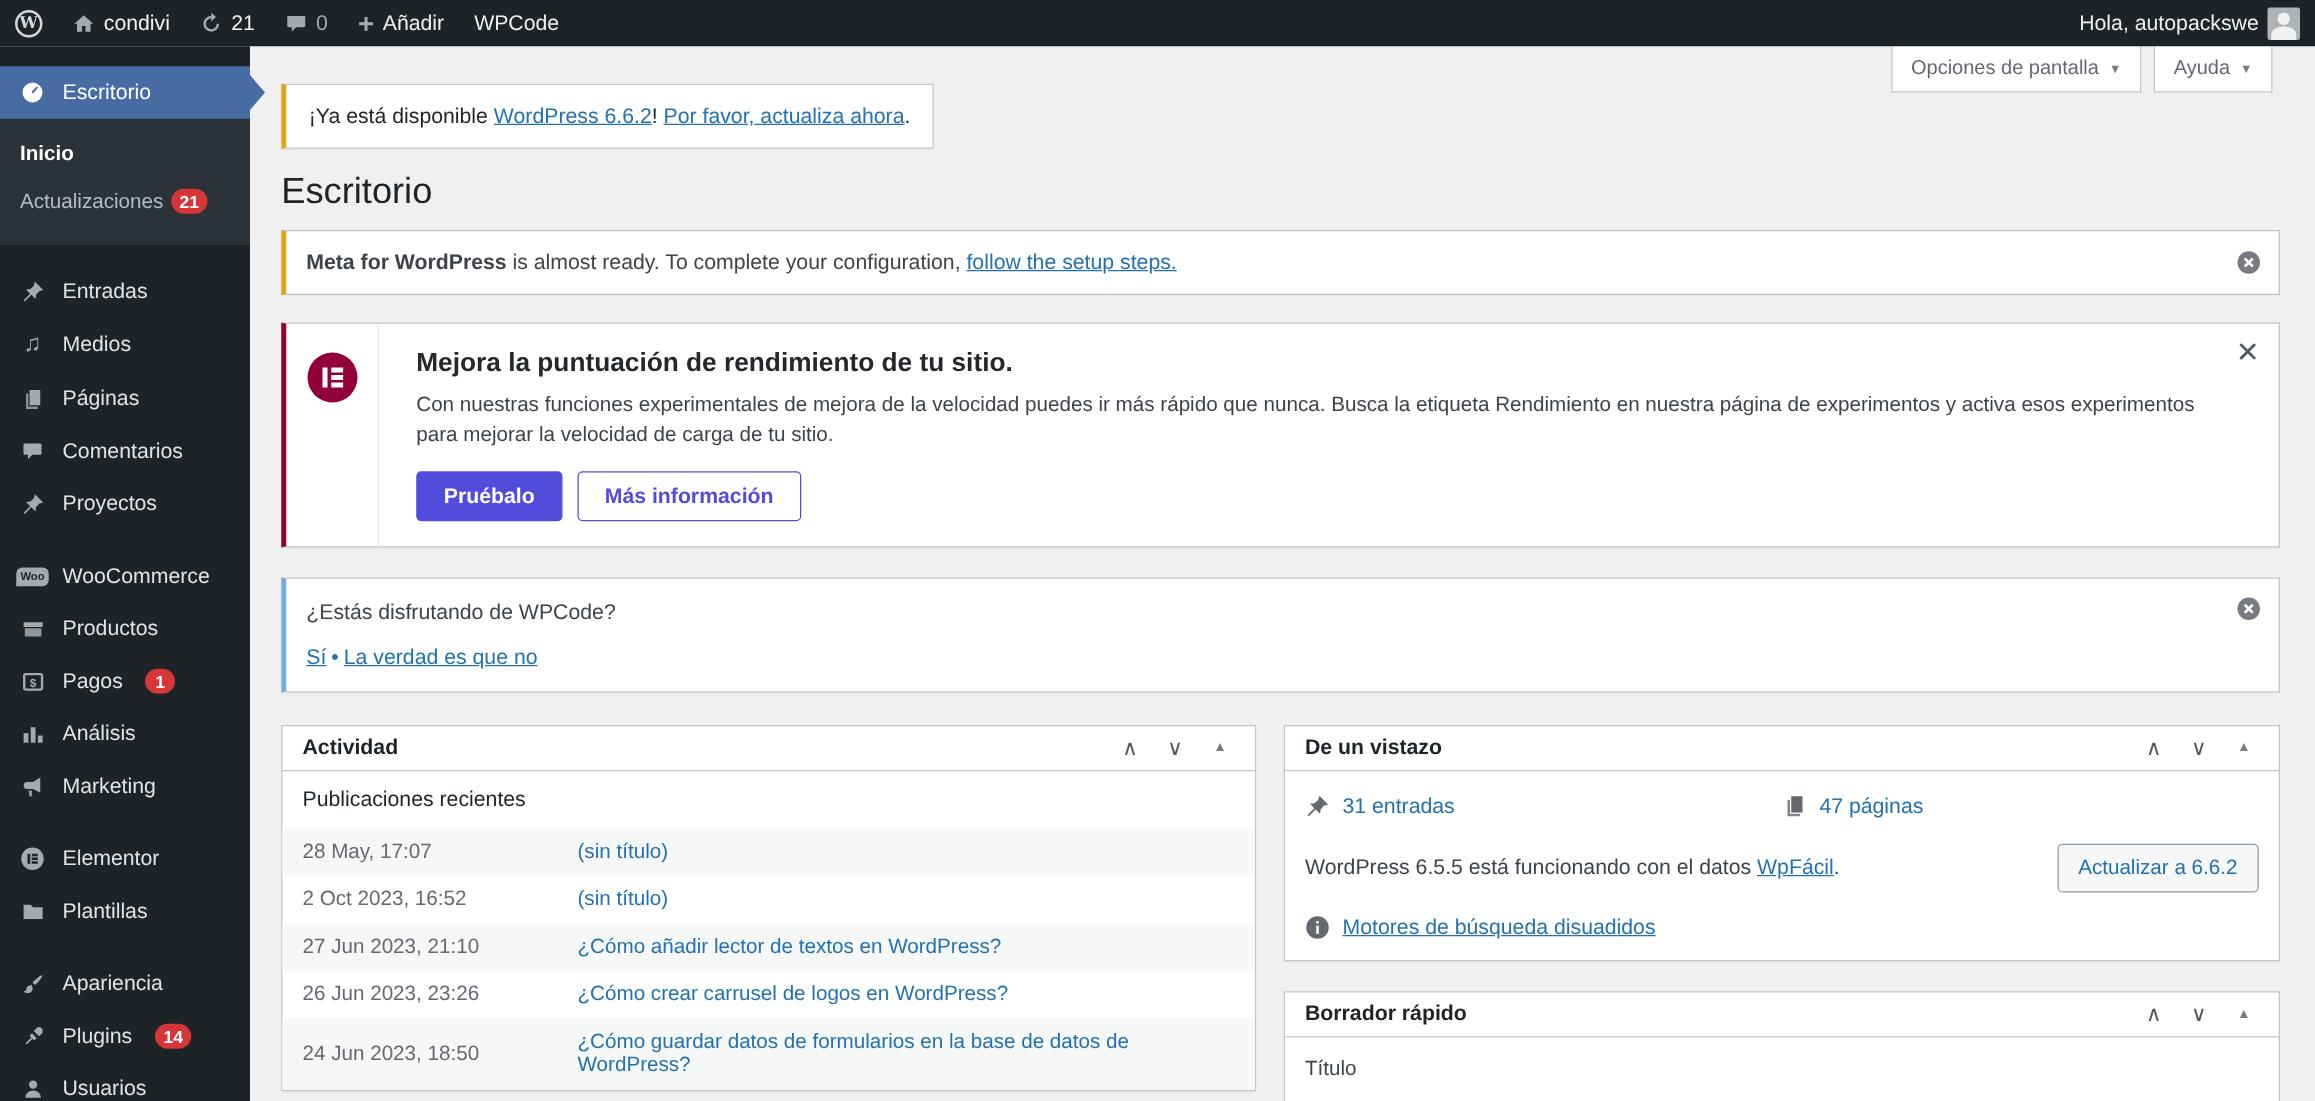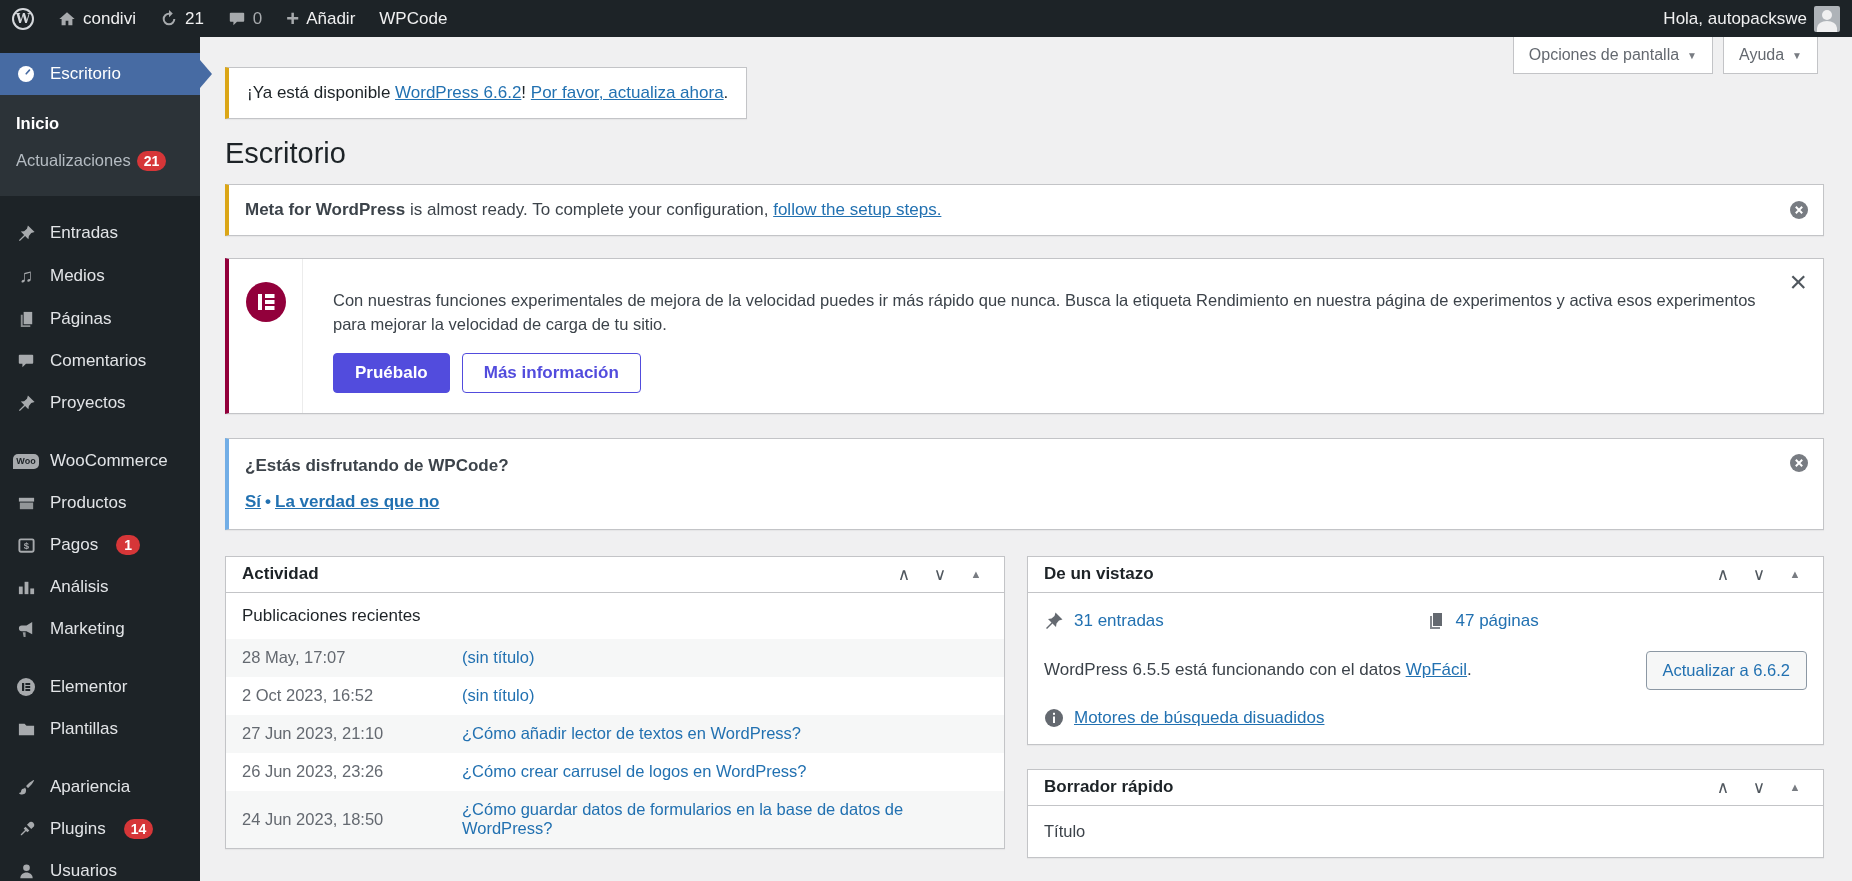--- a/index.html
+++ b/index.html
@@ -97,21 +97,21 @@
   .btn-e-primary {
     background:#524CDD; color:#fff; border:1px solid #524CDD; border-radius:4px;
     padding:9px 21px; font-size:17px; font-family:inherit; font-weight:bold; cursor:pointer;
   }
   .btn-e-outline {
     background:#fff; color:#524CDD; border:1px solid #524CDD; border-radius:4px;
     padding:9px 21px; font-size:17px; font-family:inherit; font-weight:bold; cursor:pointer;
   }
   .e-close { position:absolute; right:16px; top:8px; font-size:30px; color:#50575e; font-weight:300; cursor:pointer; line-height:1; background:none; border:none; }
 
-  .notice-wpcode { margin-top:24px; border-left:4px solid #72aee6; padding:17px 90px 17px 16px; color:#3c434a;font-weight:bold; }
+  .notice-wpcode { margin-top:24px; border-left:4px solid #72aee6; padding:17px 90px 17px 16px; color:#3c434a; }
   .wpcode-links { margin-top:16px; }
   .wpcode-sep { color:#2271b1; margin:0 4px; }
 
   
   #widgets { margin-top:26px; display:flex; gap:22px; align-items:flex-start; }
   .col-left { flex:0 0 780px; }
   .col-right { flex:1; }
   .postbox { background:#fff; border:1px solid #c3c4c7; box-shadow:0 1px 1px rgba(0,0,0,.04); }
   .postbox-header {
     display:flex; align-items:center; justify-content:space-between;
@@ -386,20 +386,21 @@
         <svg width="42" height="42" viewBox="0 0 42 42">
             <circle cx="21" cy="21" r="20" fill="#92003B"></circle>
             <rect x="13" y="13" width="4" height="16" fill="#fff"></rect>
             <rect x="20" y="13" width="9.5" height="4" fill="#fff"></rect>
             <rect x="20" y="19" width="9.5" height="4" fill="#fff"></rect>
             <rect x="20" y="25" width="9.5" height="4" fill="#fff"></rect>
           </svg>
       </span>
     </div>
     <div class="e-content">
+      <div class="e-title">Mejora la puntuación de rendimiento de tu sitio.</div>
       <p class="e-body">Con nuestras funciones experimentales de mejora de la velocidad puedes ir más rápido que nunca. Busca la etiqueta Rendimiento en nuestra página de experimentos y activa esos experimentos para mejorar la velocidad de carga de tu sitio.</p>
       <div class="e-buttons">
         <button class="btn-e-primary">Pruébalo</button>
         <button class="btn-e-outline">Más información</button>
       </div>
     </div>
     <button class="e-close">×</button>
   </div>
 
   

